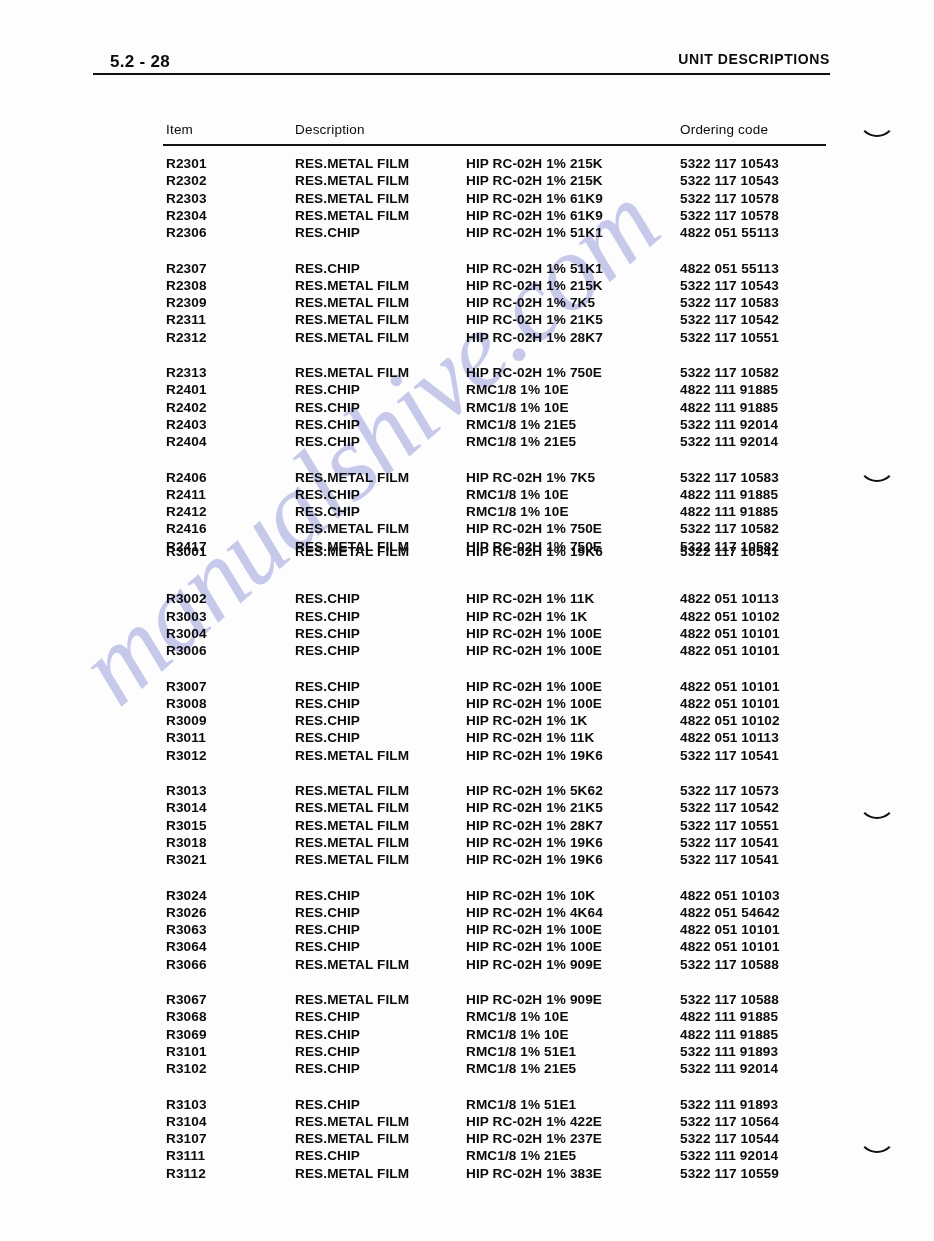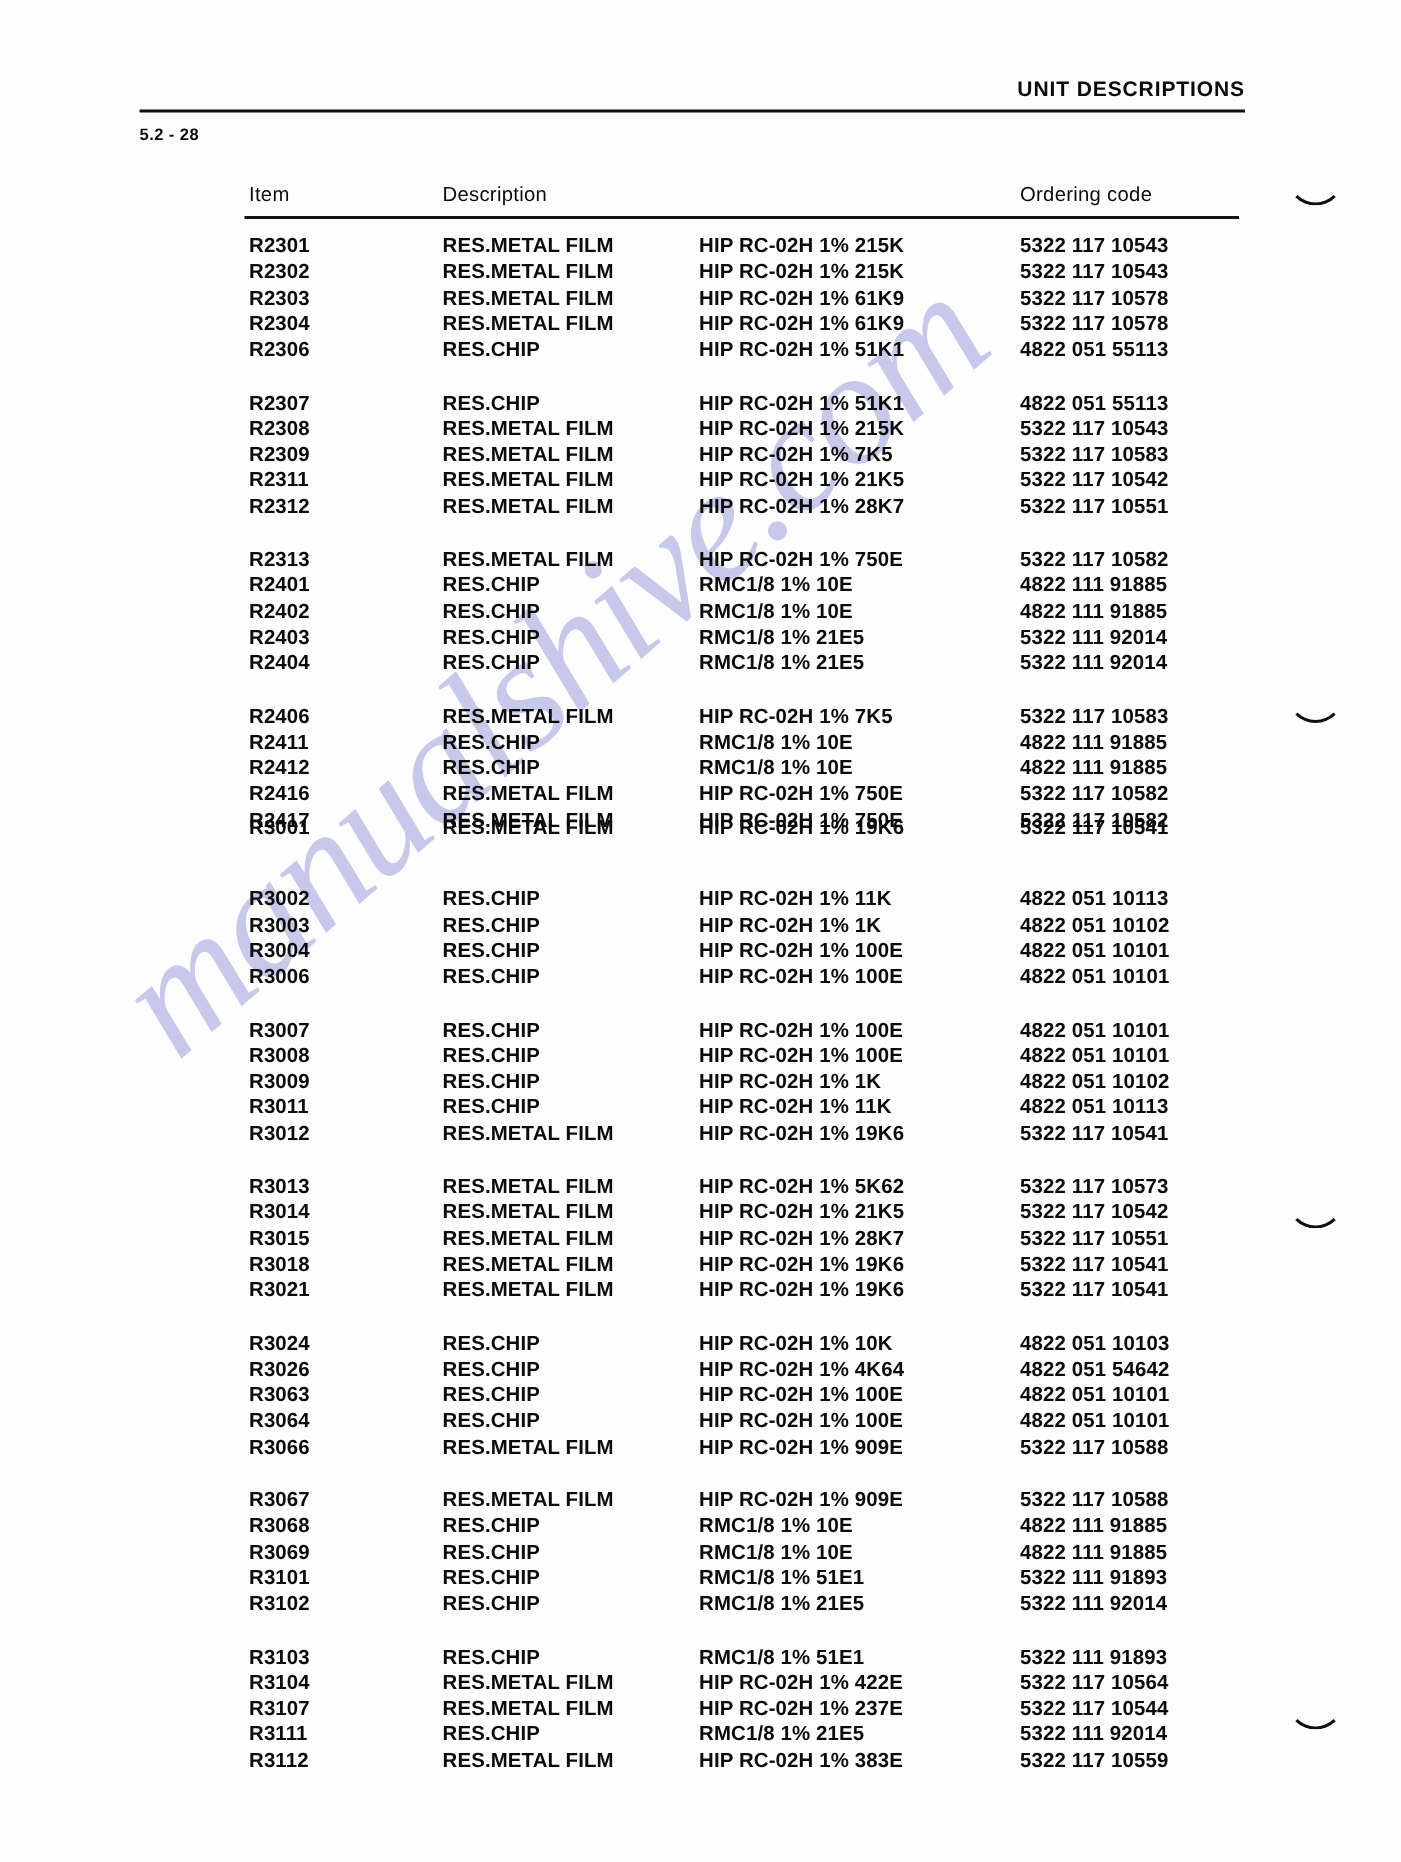--- a/index.html
+++ b/index.html
@@ -48,26 +48,25 @@
   .runhead {
     position: absolute;
     left: 0;
     top: 0;
     width: 934px;
     height: 80px;
     z-index: 3;
   }
   .runhead .folio {
     position: absolute;
-    left: 93px;
+    left: 110px;
     top: 52px;
-    font-size: 11px;
+    font-size: 17px;
     font-weight: 700;
     letter-spacing: 0.3px;
-    margin-top: 32px;
   }
   .runhead .secname {
     position: absolute;
     right: 104px;
     top: 51px;
     font-size: 14px;
     font-weight: 700;
     letter-spacing: 0.6px;
   }
   .runhead .rule {

